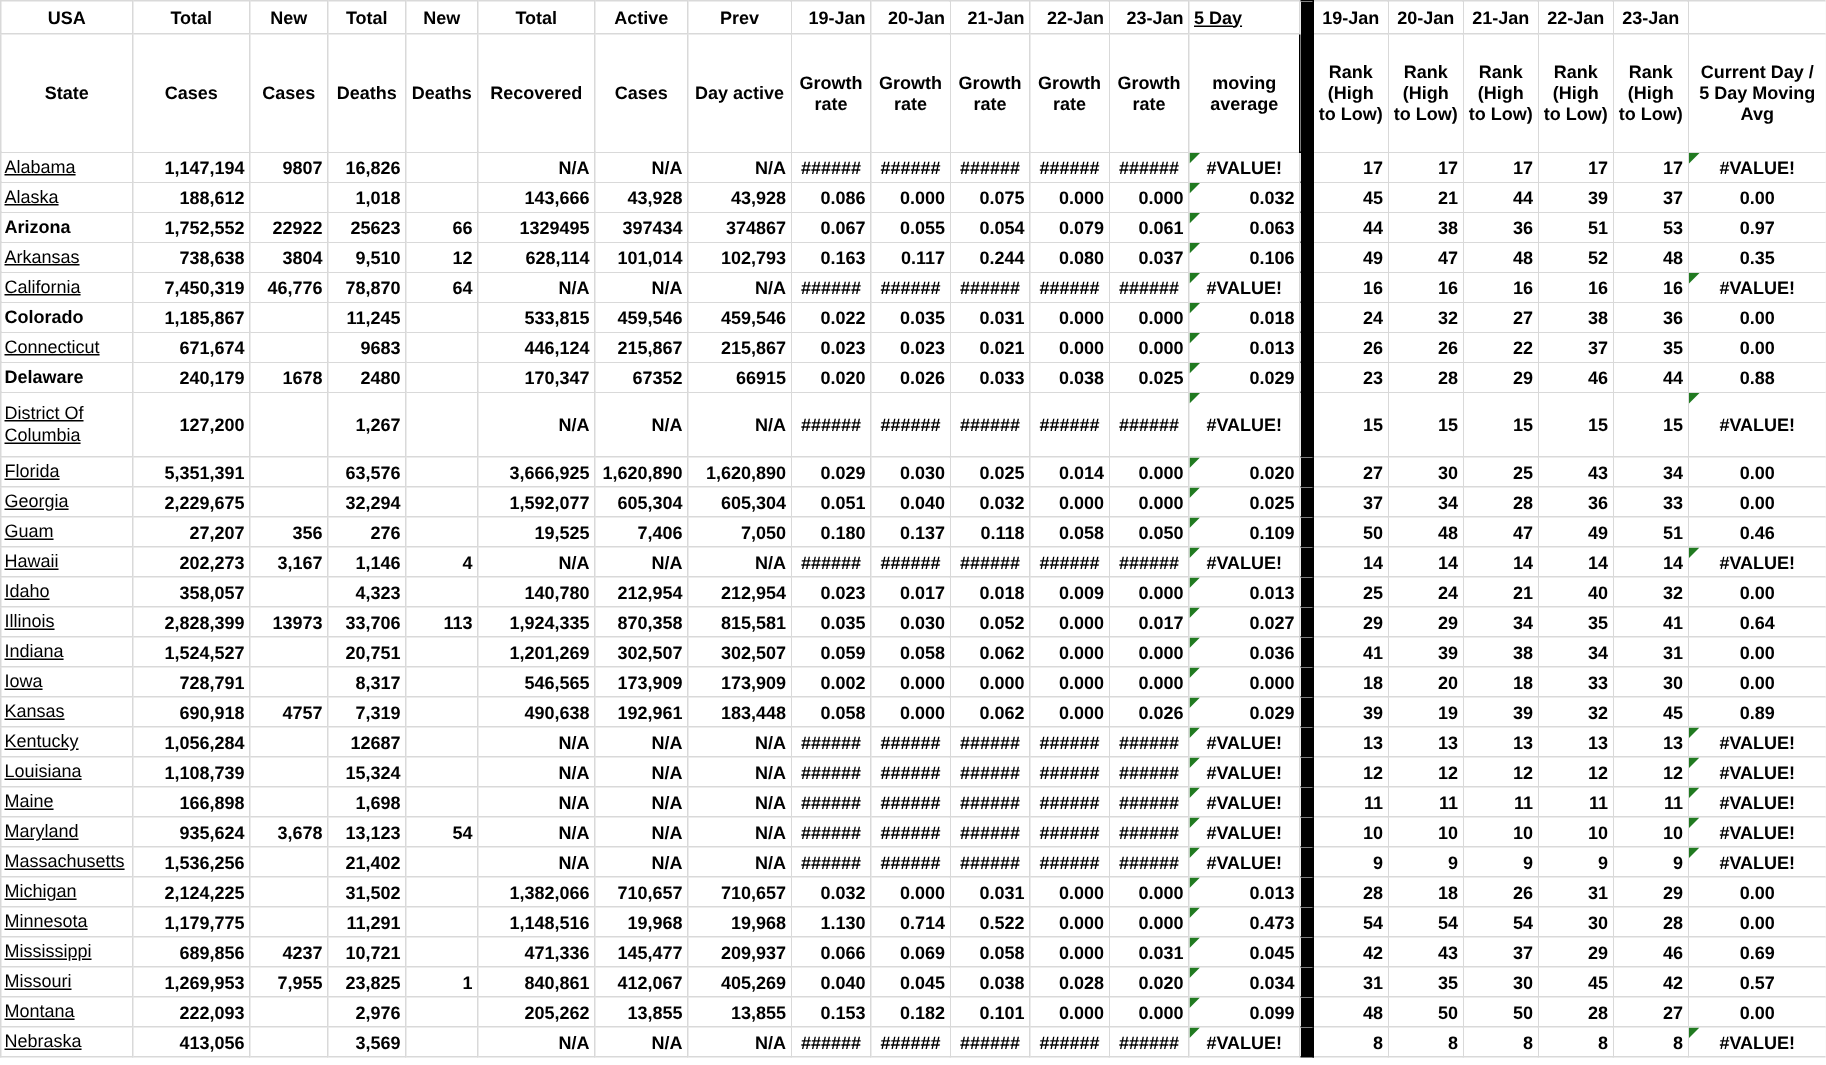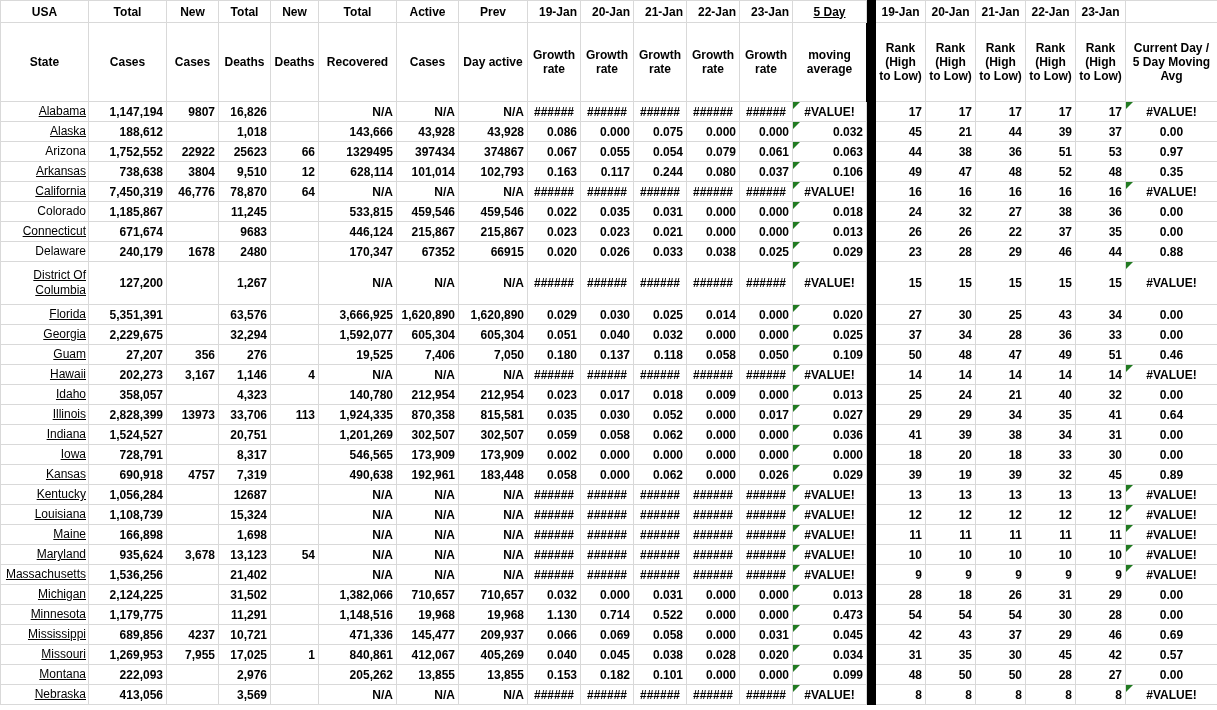--- a/index.html
+++ b/index.html
@@ -16,30 +16,30 @@
     white-space:nowrap;
     overflow:hidden;
     position:relative;
     vertical-align:middle;
     background:#fff;
   }
   thead tr.r1 th{height:22px;}
   thead tr.r2 th{height:79px;white-space:pre-line;line-height:14px;text-align:center;}
   .al-r{text-align:right;}
   .al-c{text-align:center;}
-  .al-l{text-align:center;text-decoration:underline;}
+  .al-l{text-align:left;text-decoration:underline;}
   td.state{
     font-weight:400;
     text-decoration:underline;
-    text-align:right;
+    text-align:left;
     white-space:normal;
     line-height:15px;
     padding:1px 2px;
   }
-  td.state.bold{font-weight:400;text-decoration:none;margin-left:41px;}
+  td.state.bold{font-weight:700;text-decoration:none;margin-left:41px;}
   tr.tall td{height:43px;}
   .divider{
     background:#000;
     border:1px solid #000;
     padding:0;
   }
   td.flag::before{
     content:"";
     position:absolute;
     top:0;left:0;
@@ -736,21 +736,21 @@
         <td class="al-r">43</td>
         <td class="al-r">37</td>
         <td class="al-r">29</td>
         <td class="al-r">46</td>
         <td class="al-c">0.69</td>
       </tr>
       <tr>
         <td class="state">Missouri</td>
         <td class="al-r">1,269,953</td>
         <td class="al-r">7,955</td>
-        <td class="al-r">17,025</td>
+        <td class="al-r">23,825</td>
         <td class="al-r">1</td>
         <td class="al-r">840,861</td>
         <td class="al-r">412,067</td>
         <td class="al-r">405,269</td>
         <td class="al-r">0.040</td>
         <td class="al-r">0.045</td>
         <td class="al-r">0.038</td>
         <td class="al-r">0.028</td>
         <td class="al-r">0.020</td>
         <td class="al-r flag">0.034</td>

